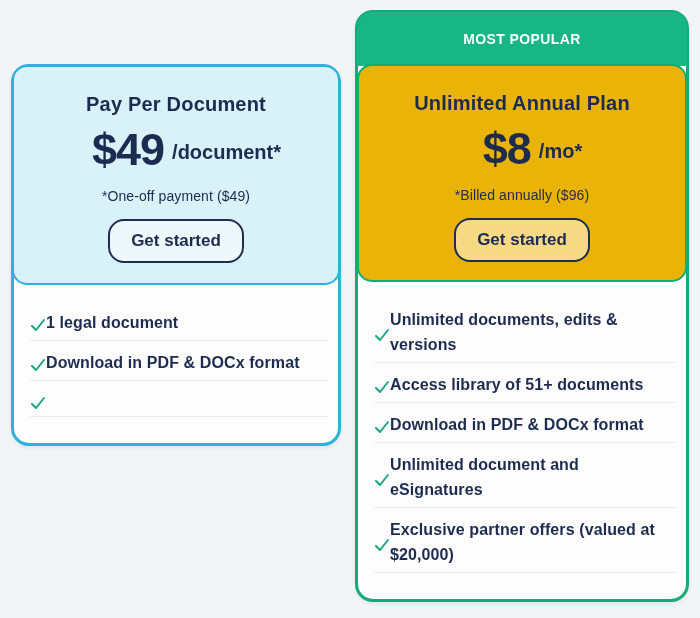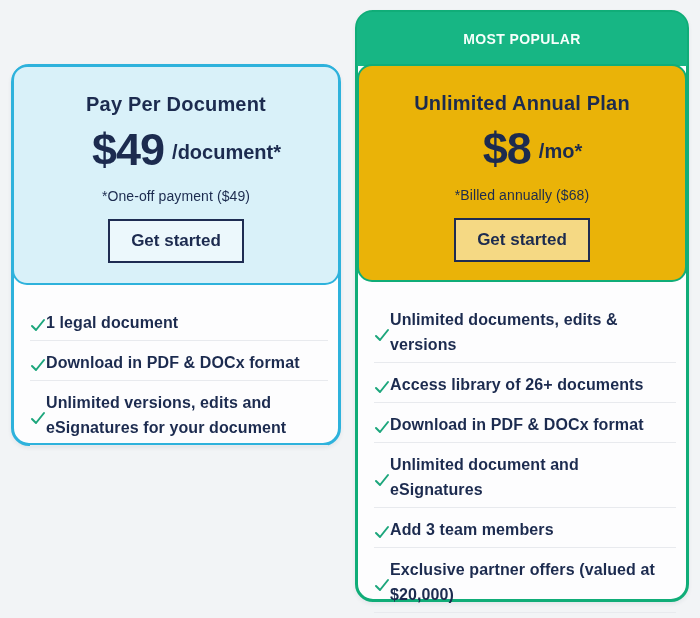--- a/index.html
+++ b/index.html
@@ -93,21 +93,21 @@
   }
   .cta-btn {
     margin-top:15px;
     padding:10px 21px;
     font-family:"Liberation Sans", sans-serif;
     font-size:17px;
     font-weight:bold;
     color:#1c2b4f;
     background:rgba(255,255,255,.5);
     border:2px solid #1e2c52;
-    border-radius:0;
+    border-radius:16px;
     cursor:pointer;
   }
 
   
   .features {
     padding:20px 10px 0 16px;
     list-style:none;
   }
   .feat {
     display:flex;
@@ -146,68 +146,61 @@
     <li class="feat">
       <svg class="check" width="16" height="16" viewBox="0 0 16 16">
           <path d="M2 9 L6 13 L14 3" fill="none" stroke="#1ca67c" stroke-width="2" stroke-linecap="round" stroke-linejoin="round"></path>
         </svg>
       <span class="txt">Download in PDF &amp; DOCx format</span>
     </li>
     <li class="feat">
       <svg class="check" width="16" height="16" viewBox="0 0 16 16">
           <path d="M2 9 L6 13 L14 3" fill="none" stroke="#1ca67c" stroke-width="2" stroke-linecap="round" stroke-linejoin="round"></path>
         </svg>
-      <span class="txt">Unlimited versions, edits and eSignatures for your document</span>
     </li>
   </ul>
 </div>
 
 <div class="card card-green">
   <div class="green-header">
     <span class="badge-text">MOST POPULAR</span>
   </div>
   <div class="panel panel-mint">
     <div class="plan-title">Unlimited Annual Plan</div>
     <div class="price-row">
       <span class="price-amount">$8</span>
       <span class="price-suffix">/mo*</span>
     </div>
-    <div class="price-note">*Billed annually ($68)</div>
+    <div class="price-note">*Billed annually ($96)</div>
     <button class="cta-btn">Get started</button>
   </div>
   <ul class="features">
     <li class="feat">
       <svg class="check" width="16" height="16" viewBox="0 0 16 16">
           <path d="M2 9 L6 13 L14 3" fill="none" stroke="#1ca67c" stroke-width="2" stroke-linecap="round" stroke-linejoin="round"></path>
         </svg>
       <span class="txt">Unlimited documents, edits &amp; versions</span>
     </li>
     <li class="feat">
       <svg class="check" width="16" height="16" viewBox="0 0 16 16">
           <path d="M2 9 L6 13 L14 3" fill="none" stroke="#1ca67c" stroke-width="2" stroke-linecap="round" stroke-linejoin="round"></path>
         </svg>
-      <span class="txt">Access library of 26+ documents</span>
+      <span class="txt">Access library of 51+ documents</span>
     </li>
     <li class="feat">
       <svg class="check" width="16" height="16" viewBox="0 0 16 16">
           <path d="M2 9 L6 13 L14 3" fill="none" stroke="#1ca67c" stroke-width="2" stroke-linecap="round" stroke-linejoin="round"></path>
         </svg>
       <span class="txt">Download in PDF &amp; DOCx format</span>
     </li>
     <li class="feat">
       <svg class="check" width="16" height="16" viewBox="0 0 16 16">
           <path d="M2 9 L6 13 L14 3" fill="none" stroke="#1ca67c" stroke-width="2" stroke-linecap="round" stroke-linejoin="round"></path>
         </svg>
       <span class="txt">Unlimited document and eSignatures</span>
-    </li>
-    <li class="feat">
-      <svg class="check" width="16" height="16" viewBox="0 0 16 16">
-          <path d="M2 9 L6 13 L14 3" fill="none" stroke="#1ca67c" stroke-width="2" stroke-linecap="round" stroke-linejoin="round"></path>
-        </svg>
-      <span class="txt">Add 3 team members</span>
     </li>
     <li class="feat">
       <svg class="check" width="16" height="16" viewBox="0 0 16 16">
           <path d="M2 9 L6 13 L14 3" fill="none" stroke="#1ca67c" stroke-width="2" stroke-linecap="round" stroke-linejoin="round"></path>
         </svg>
       <span class="txt">Exclusive partner offers (valued at $20,000)</span>
     </li>
   </ul>
 </div>
 

